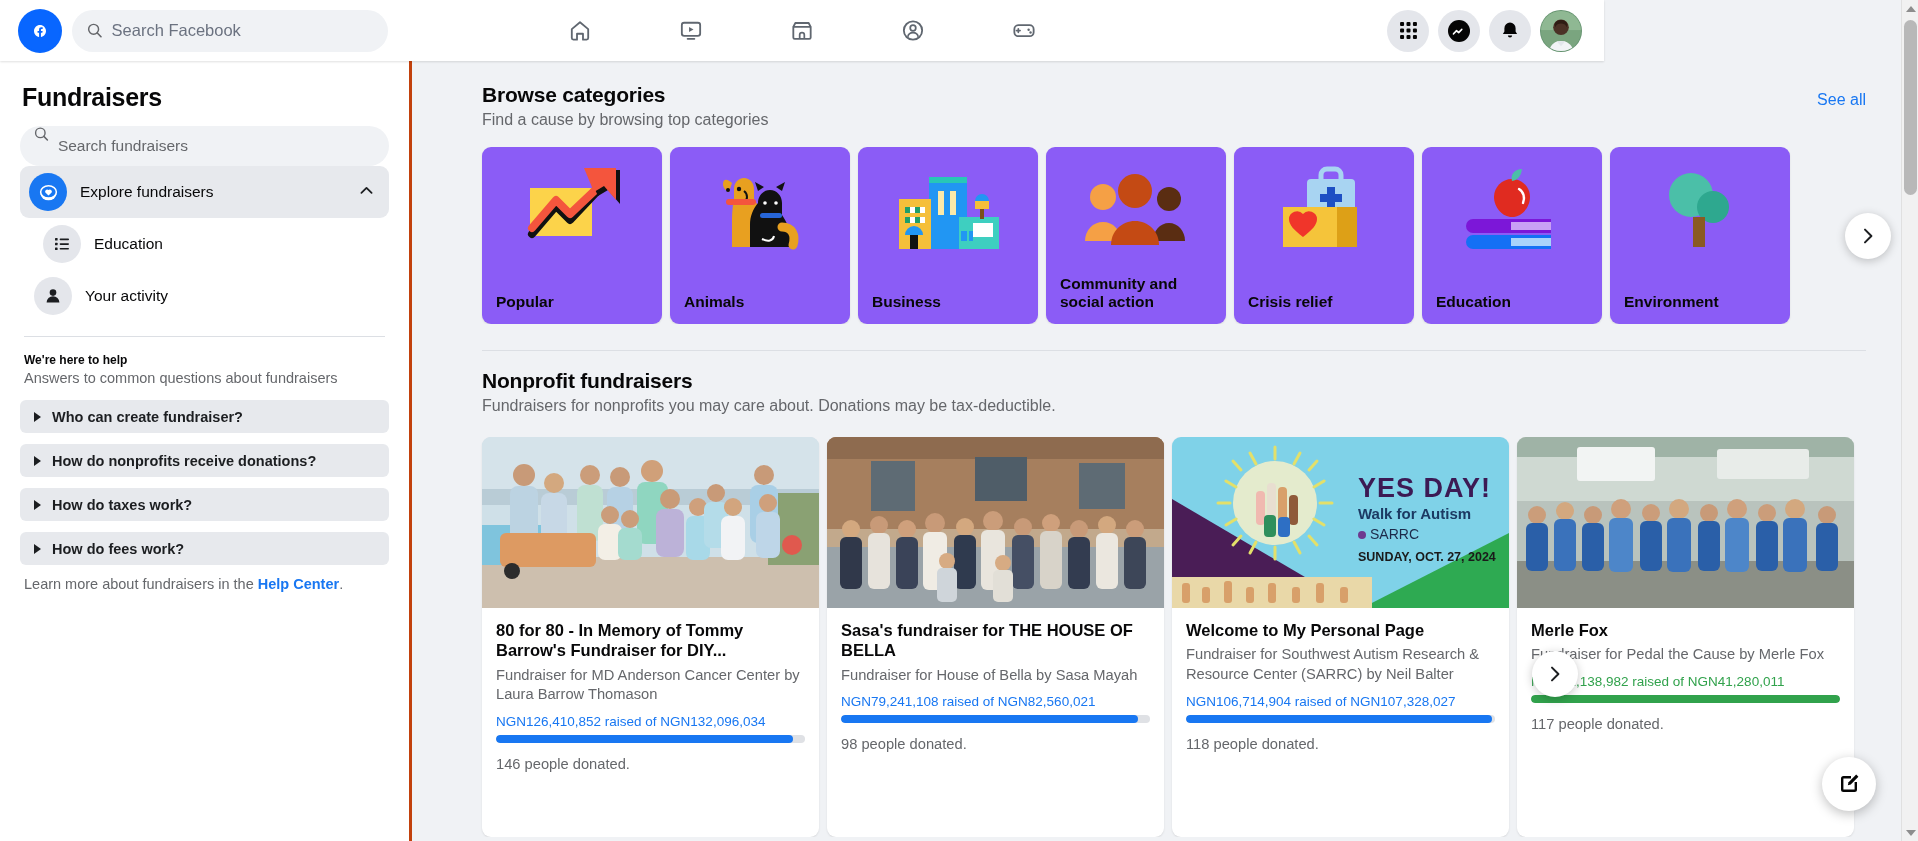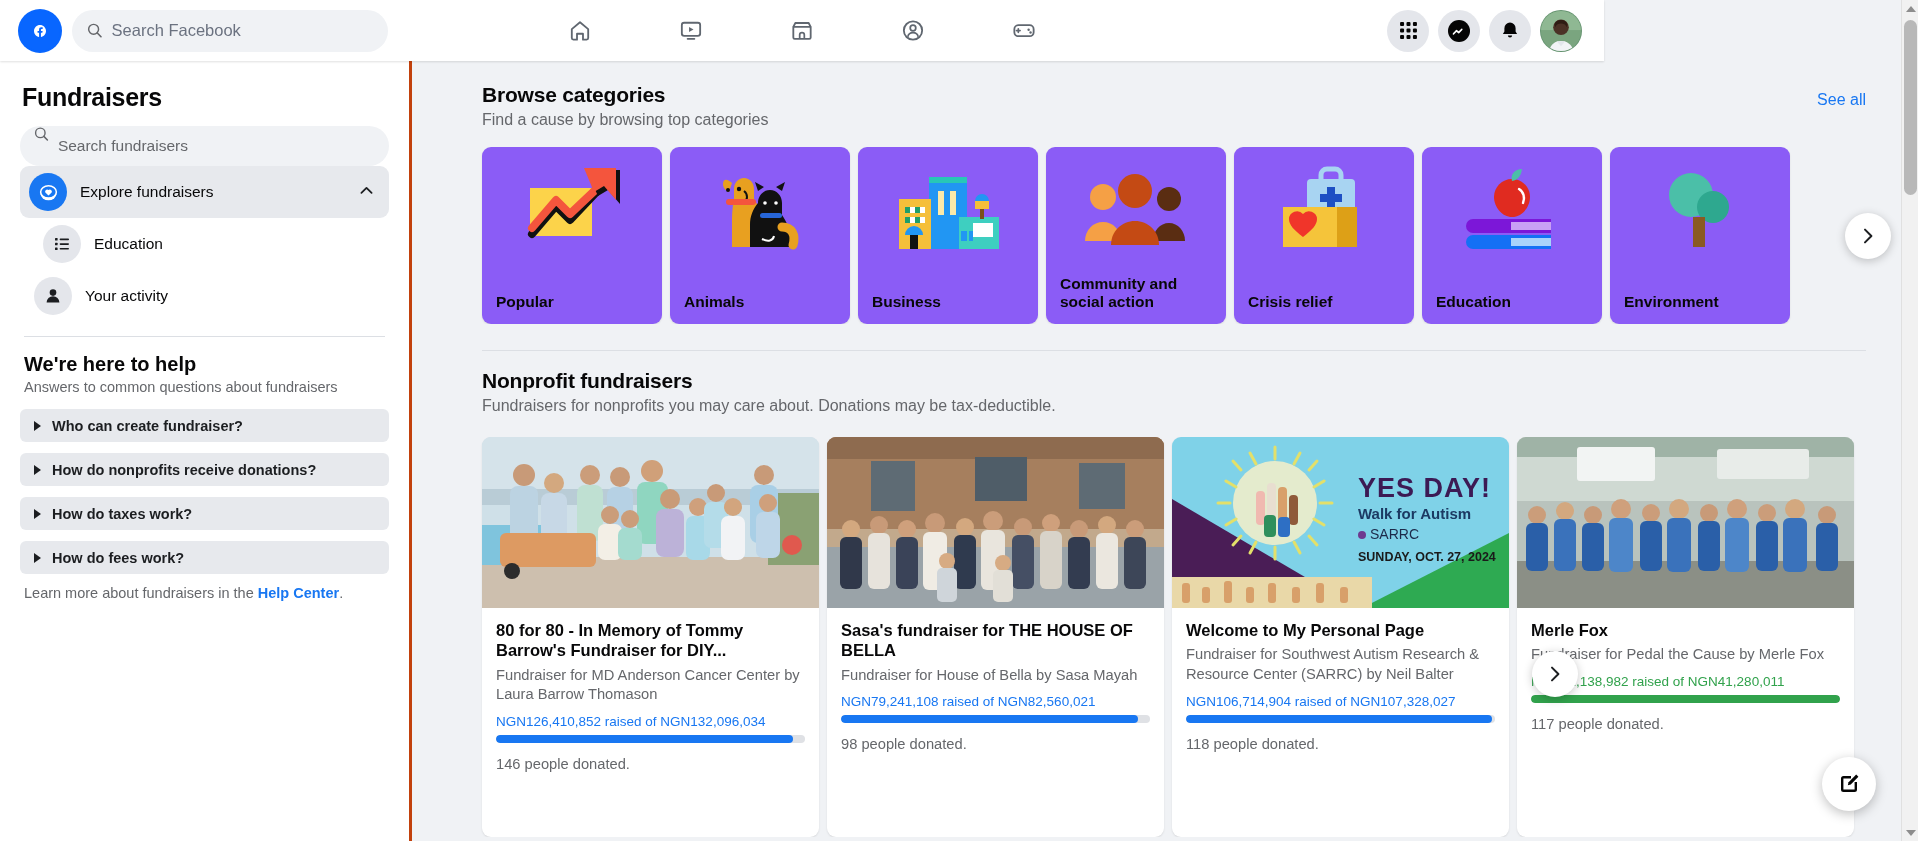--- a/index.html
+++ b/index.html
@@ -88,21 +88,21 @@
   }
   .sb-icon-grey {
     width: 38px; height: 38px; border-radius: 50%; flex: none;
     background: #e4e6eb; display: flex; align-items: center; justify-content: center;
   }
   .sb-chev { position: absolute; right: 14px; }
   .sb-sub { padding-left: 14px; }
 
   .sb-divider { height: 1px; background: #dcdfe4; margin: 14px 4px 16px 4px; }
 
-  .help-title { font-size: 20px; font-weight: bold; color: #080809; margin: 0 4px 3px 4px; }
+  .help-title { font-size: 12px; font-weight: bold; color: #080809; margin: 0 4px 3px 4px; }
   .help-sub { font-size: 14.5px; color: #65676b; margin: 0 4px 14px 4px; }
   .faq {
     height: 33px; border-radius: 6px; background: #e7e9ed;
     display: flex; align-items: center; gap: 11px; padding: 0 14px; margin-bottom: 11px;
     cursor: pointer;
   }
   .faq-tri { width: 0; height: 0; border-left: 7px solid #1c1e21; border-top: 5px solid transparent; border-bottom: 5px solid transparent; flex:none; }
   .faq-text { font-size: 14.5px; font-weight: bold; color: #1c1e21; }
   .help-foot { font-size: 14.5px; color: #65676b; margin: 6px 4px 0 4px; }
   .help-foot a { color: #1877f2; font-weight: bold; text-decoration: none; }

